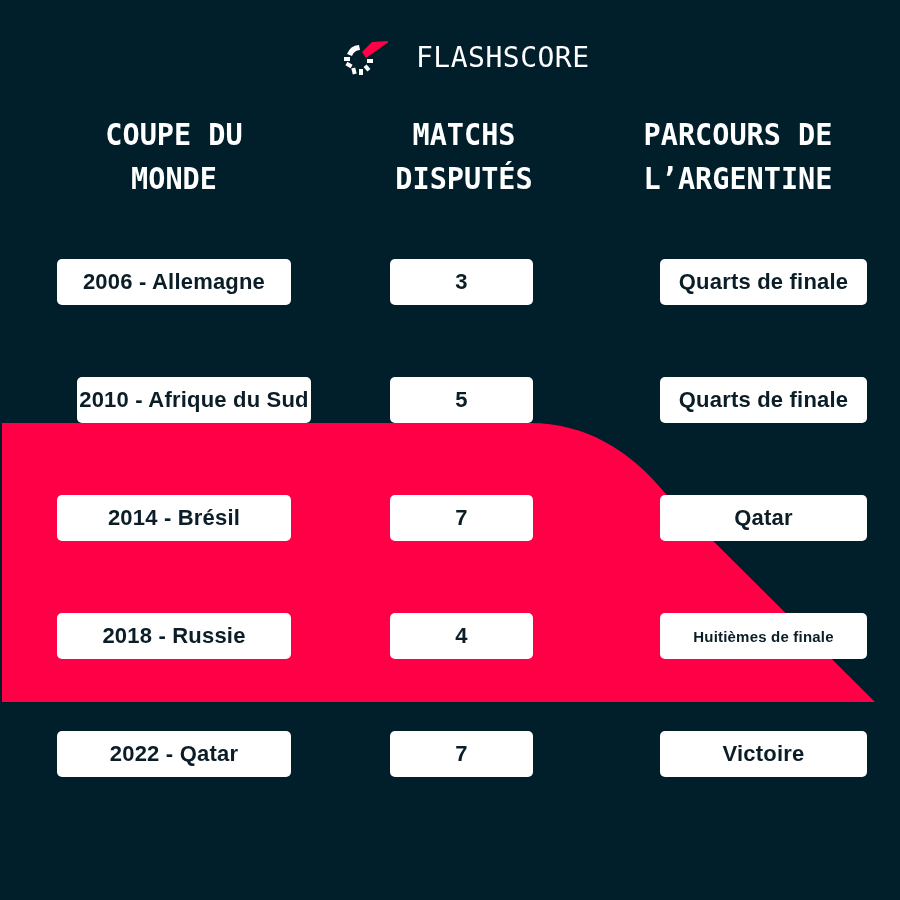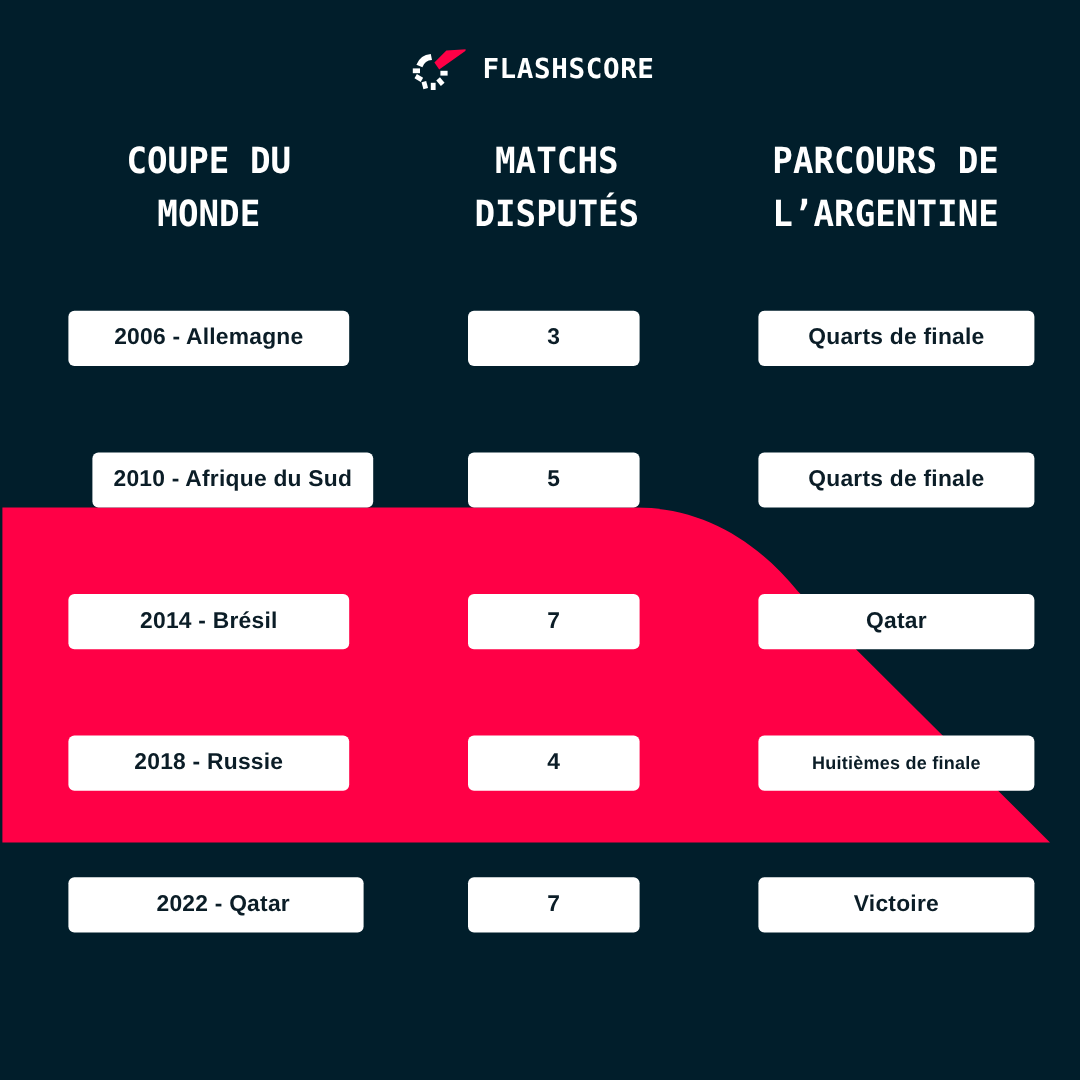--- a/index.html
+++ b/index.html
@@ -26,25 +26,25 @@
       position: absolute;
       left: 342px;
       top: 40px;
       height: 36px;
       display: flex;
       align-items: center;
       z-index: 2;
     }
     .logo svg { display: block; }
     .logo-text {
-      margin-left: 14px;
+      margin-left: 28px;
       color: #ffffff;
       font-family: "DejaVu Sans Mono", "Liberation Mono", monospace;
-      font-weight: bold;
-      font-size: 23px;
+      font-weight: normal;
+      font-size: 28px;
       letter-spacing: 0.5px;
       line-height: 36px;
     }
     .header {
       position: absolute;
       top: 113px;
       color: #ffffff;
       font-family: "DejaVu Sans Mono", "Liberation Mono", monospace;
       font-weight: bold;
       font-size: 30px;
@@ -58,31 +58,31 @@
     .h1 { left: 44px; width: 260px; }
     .h2 { left: 346px; width: 236px; }
     .h3 { left: 600px; width: 276px; }
     .cell {
       position: absolute;
       height: 46px;
       background: #ffffff;
       border-radius: 5px;
       color: #0b1d27;
       font-weight: bold;
-      font-size: 19px;
+      font-size: 22px;
       display: flex;
       align-items: center;
       justify-content: center;
       z-index: 2;
       white-space: nowrap;
       letter-spacing: 0.2px;
     }
     .c1 { left: 57px; width: 234px; }
     .c2 { left: 390px; width: 143px; }
-    .c3 { left: 632px; width: 230px; }
+    .c3 { left: 660px; width: 207px; }
   </style>
 </head>
 <body>
 
 <svg class="red-shape" viewBox="0 0 900 900" xmlns="http://www.w3.org/2000/svg">
   <path d="M2 423 L530 423 C585 423 630 450 665 493 L875 702 L2 702 Z" fill="#ff0046"></path>
 </svg>
 
 <div class="logo">
   <svg width="46" height="36" viewBox="0 0 46 36" xmlns="http://www.w3.org/2000/svg">
@@ -122,15 +122,15 @@
 <div class="cell c3" style="top:377px;">Quarts de finale</div>
 
 <div class="cell c1" style="top:495px;">2014 - Brésil</div>
 <div class="cell c2" style="top:495px;">7</div>
 <div class="cell c3" style="top:495px;">Qatar</div>
 
 <div class="cell c1" style="top:613px;">2018 - Russie</div>
 <div class="cell c2" style="top:613px;">4</div>
 <div class="cell c3" style="top:613px; font-size:15px;">Huitièmes de finale</div>
 
-<div class="cell c1" style="top:731px;padding-left:12px;">2022 - Qatar</div>
+<div class="cell c1" style="top:731px;">2022 - Qatar</div>
 <div class="cell c2" style="top:731px;">7</div>
 <div class="cell c3" style="top:731px;">Victoire</div>
 
 </body></html>

